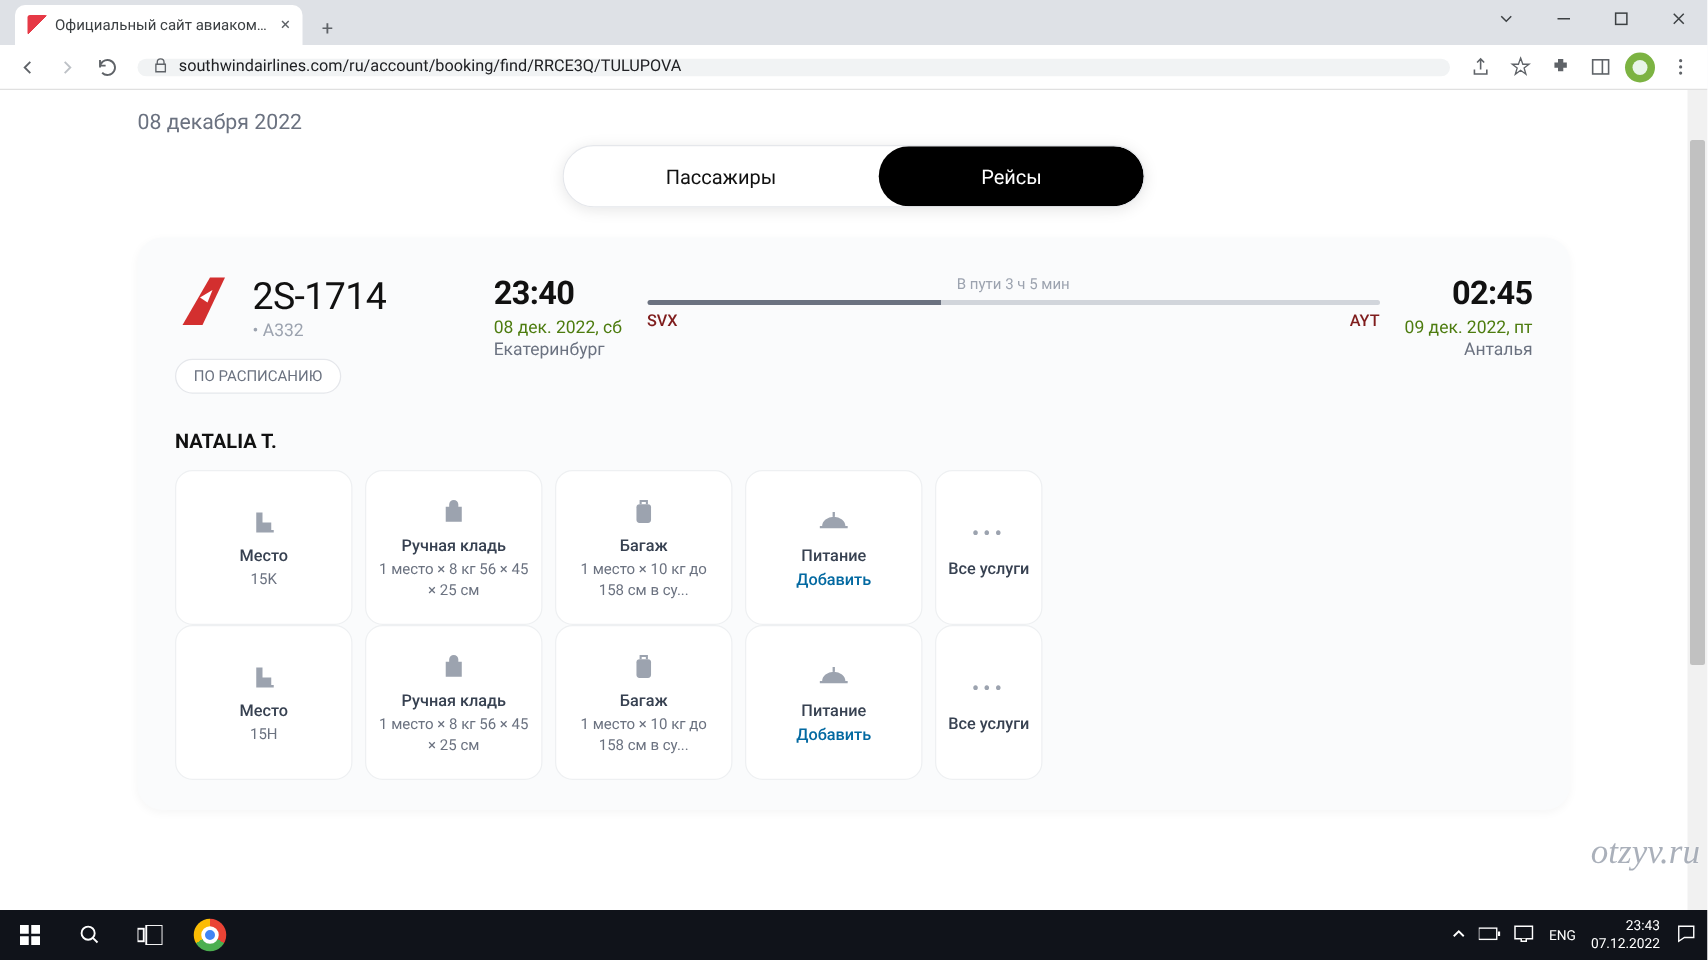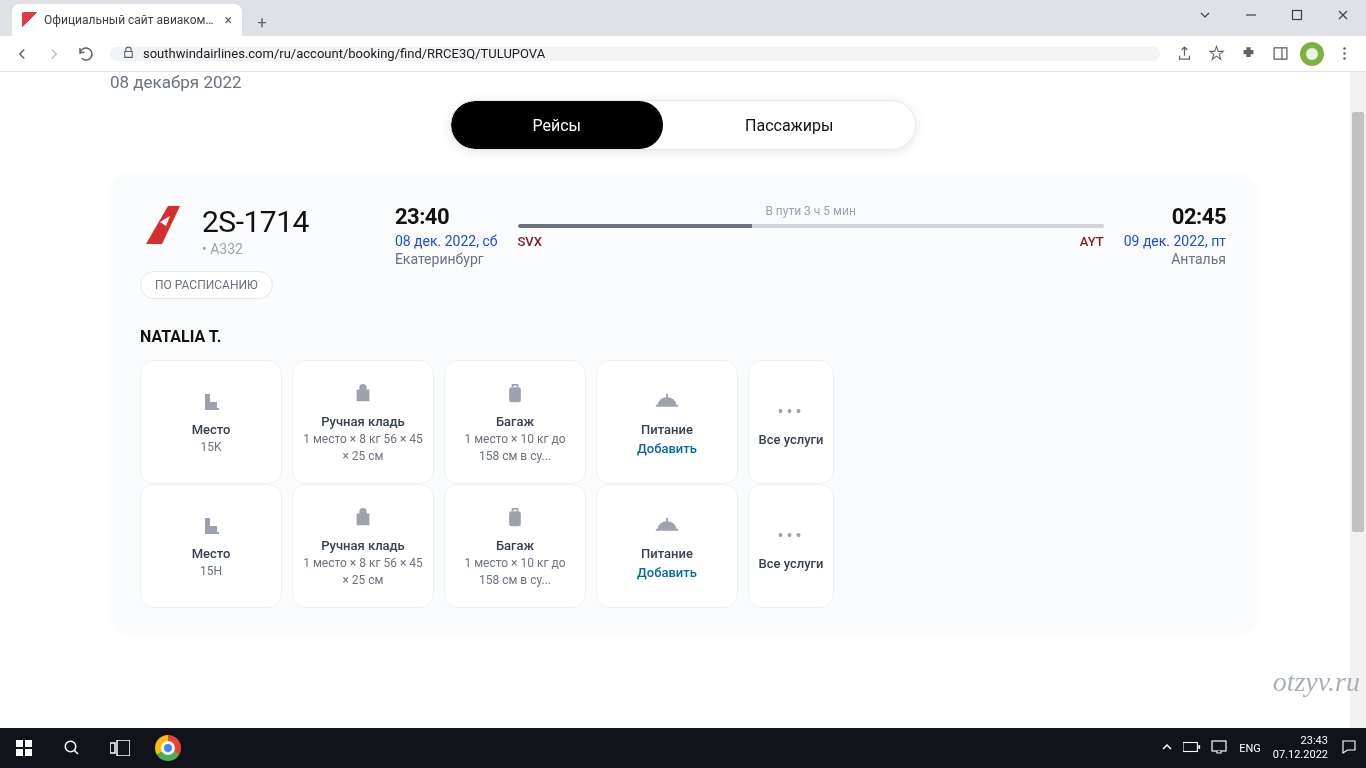--- a/index.html
+++ b/index.html
@@ -18,36 +18,36 @@
 .navbtn.disabled{color:#bdc1c6}
 .addr{flex:1;height:14px;background:#f1f3f4;border-radius:14px;display:flex;align-items:center;padding:0 12px;gap:8px;margin:0 6px}
 .addr-lock{color:#5f6368}
 .addr-text{font-size:13px;color:#202124}
 .tbicons{display:flex;gap:4px;align-items:center}
 .tbicon{width:28px;height:28px;display:flex;align-items:center;justify-content:center;color:#5f6368;border-radius:14px}
 .avatar{width:24px;height:24px;border-radius:12px;background:#7cb342;display:flex;align-items:center;justify-content:center}
 .avatar::after{content:"";width:12px;height:12px;border-radius:6px;background:#e8f5e9}
 .viewport{height:660px;overflow-y:auto;position:relative;background:#fff}
 .content{padding:0 110px}
-.date-sub{color:#6b7280;font-size:17px;margin-top:0;margin-bottom:12px}
+.date-sub{color:#6b7280;font-size:17px;margin-top:16px;margin-bottom:12px}
 .tabs-wrap{display:flex;justify-content:center;margin-bottom:24px;position:relative;margin-top:-4px}
 .pilltabs{display:flex;border:1px solid #e5e7eb;border-radius:28px;height:50px;overflow:hidden;box-shadow:0 2px 12px rgba(0,0,0,.1)}
 .pilltab{padding:0 82px;display:flex;align-items:center;font-size:16px;color:#111}
 .pilltab.active{background:#000;color:#fff;border-radius:26px}
 .card{background:#fafbfc;border-radius:20px;padding:30px 30px 24px;box-shadow:0 2px 8px rgba(0,0,0,.04)}
 .flhead{display:flex;align-items:flex-start;gap:16px}
 .tailfin{width:48px;height:44px;position:relative}
 .flnum{font-size:30px;font-weight:400;color:#111;letter-spacing:-.5px}
 .flac{color:#9ca3af;font-size:14px;margin-top:2px}
 .flac::before{content:"• "}
 .badge{display:inline-block;border:1px solid #e5e7eb;border-radius:18px;padding:6px 14px;font-size:12px;color:#6b7280;margin-top:14px;background:#fff}
 .route{display:flex;flex:1;margin-left:70px;gap:0}
 .rcol{display:flex;flex-direction:column}
-.rtime{font-size:22px;font-weight:700;color:#111;letter-spacing:-.5px}
-.rdate{color:#1d4ed8;font-size:14px;margin-top:4px}
+.rtime{font-size:26px;font-weight:700;color:#111;letter-spacing:-.5px}
+.rdate{color:#4d7c0f;font-size:14px;margin-top:4px}
 .rcity{color:#6b7280;font-size:14px;margin-top:2px}
 .rmid{flex:1;padding:0 20px;position:relative}
 .duration{text-align:center;font-size:12px;color:#9ca3af;margin-bottom:6px}
 .routeline{height:4px;background:linear-gradient(90deg,#6b7280 40%,#d1d5db 40%);border-radius:2px;position:relative}
 .rcodes{display:flex;justify-content:space-between;margin-top:6px}
 .rcode{font-size:13px;color:#7f1d1d;font-weight:500}
 .rright{text-align:right}
 .passname{font-size:16px;font-weight:700;color:#111;margin-top:28px;margin-bottom:14px}
 .svcgrid{display:flex;gap:10px}
 .svc{flex:0 0 142px;height:124px;background:#fff;border:1px solid #eef0f2;border-radius:14px;display:flex;flex-direction:column;align-items:center;justify-content:center;padding:10px 8px;text-align:center}
@@ -158,22 +158,22 @@
         </svg>
       </div>
   </div>
 </div>
 
 <div class="viewport">
   <div class="content">
     <div class="date-sub">08 декабря 2022</div>
     <div class="tabs-wrap">
       <div class="pilltabs">
+        <div class="pilltab">Пассажиры</div>
         <div class="pilltab active">Рейсы</div>
-        <div class="pilltab">Пассажиры</div>
       </div>
     </div>
 
     <div class="card">
       <div class="flhead">
         <div>
           <div style="display:flex;align-items:flex-start;gap:14px">
             <div class="tailfin">
               <svg width="48" height="44" viewBox="0 0 48 44">
                   <path d="M6 40 L28 2 L40 2 L22 40 Z" fill="#d32f2f"></path>

